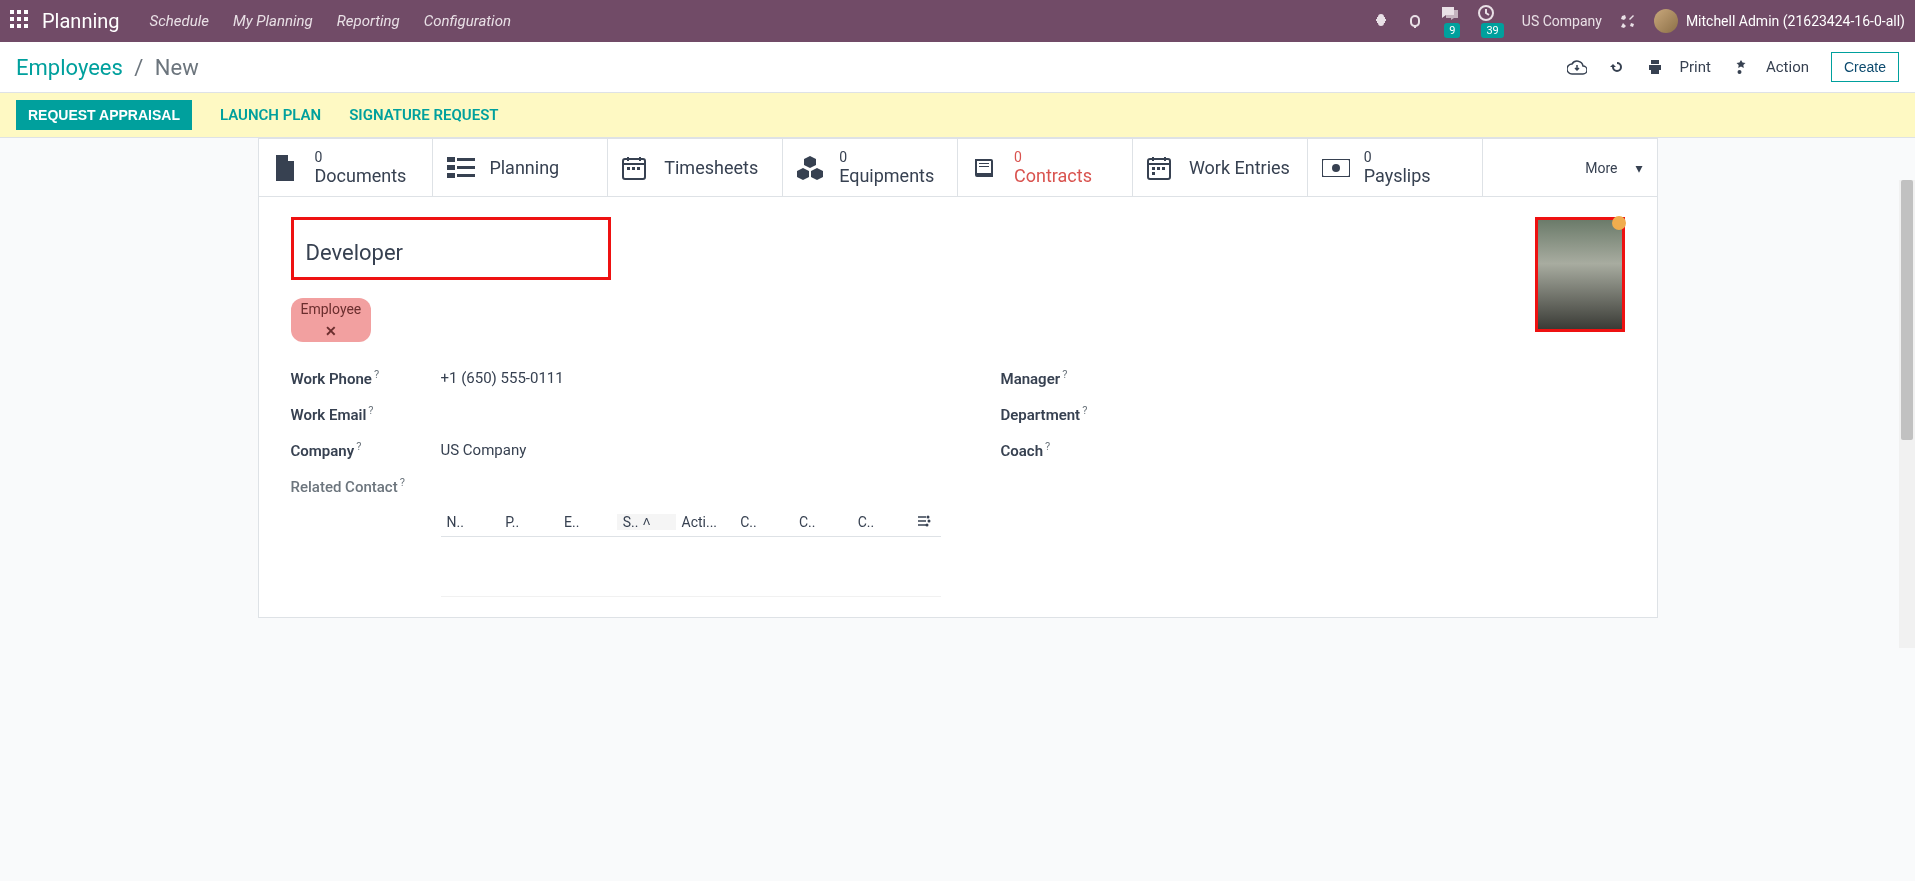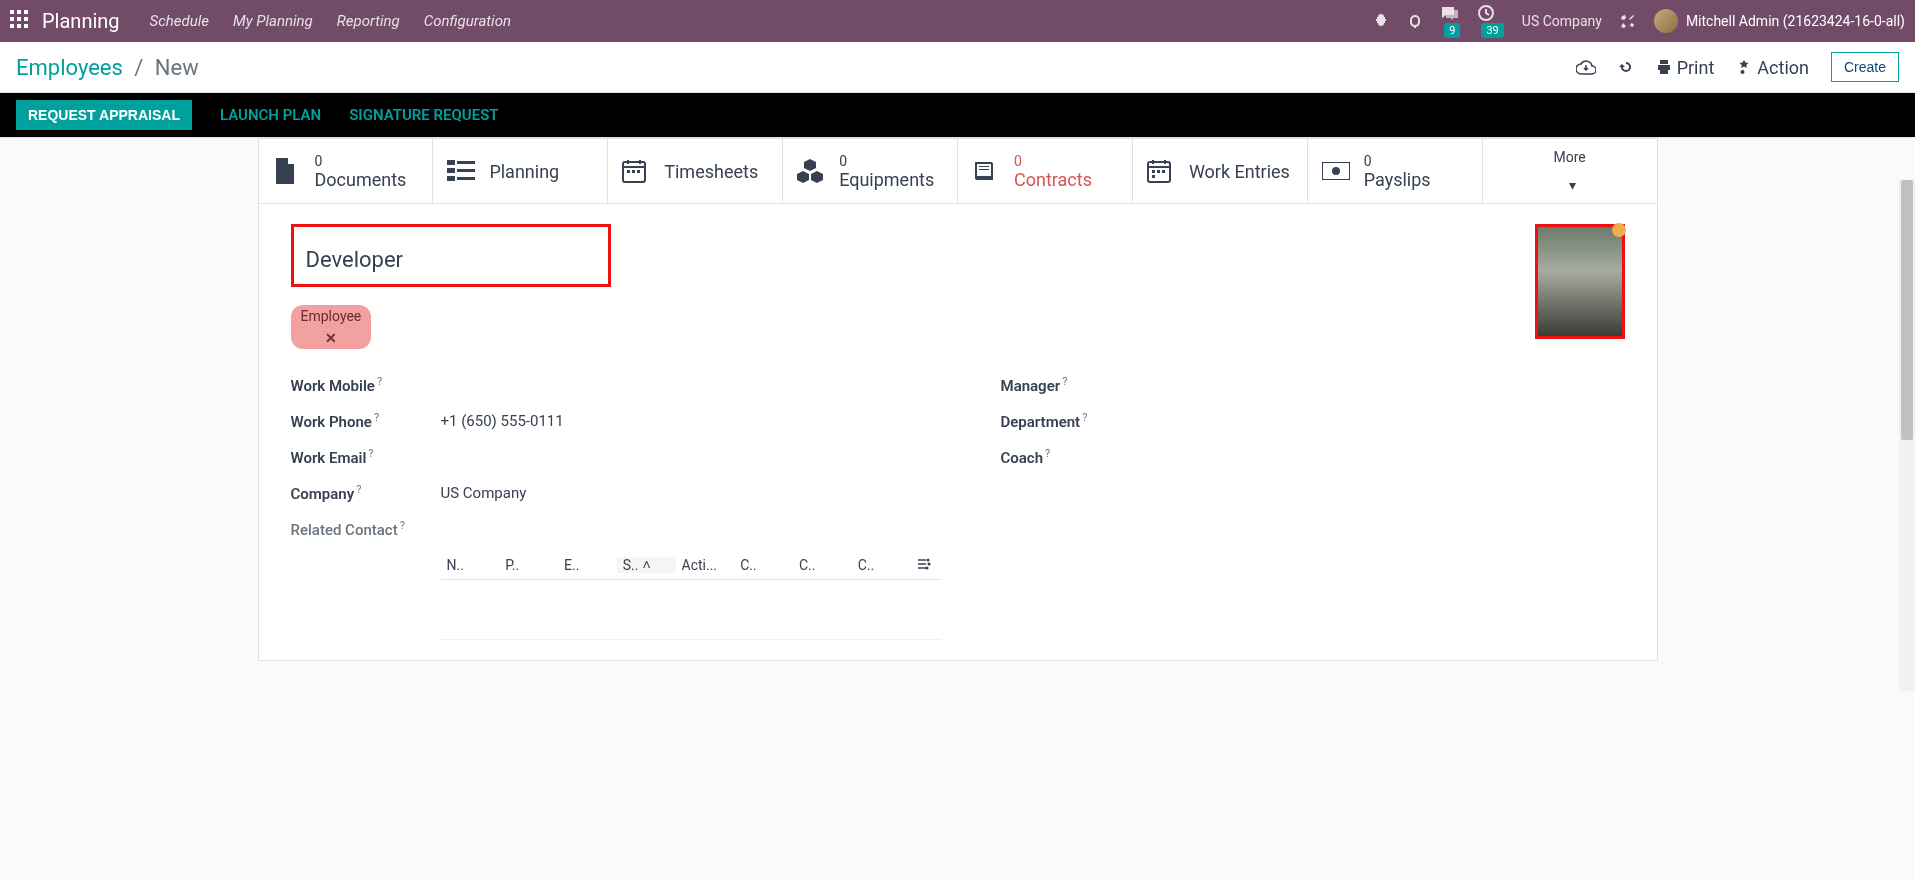--- a/index.html
+++ b/index.html
@@ -18,41 +18,41 @@
 .top-nav .avatar { width: 24px; height: 24px; border-radius: 50%; background: linear-gradient(135deg, #c9a87c, #8b6f47); display: inline-block; }
 .top-nav .user { display: flex; align-items: center; gap: 8px; cursor: pointer; }
 
 
 .action-bar { background: #fff; border-bottom: 1px solid #dee2e6; padding: 10px 16px; display: flex; align-items: center; }
 .breadcrumb { font-size: 22px; }
 .breadcrumb a { color: #00A09D; text-decoration: none; }
 .breadcrumb .sep { color: #6c757d; margin: 0 6px; }
 .breadcrumb .current { color: #6c757d; }
 .action-bar .actions { margin-left: auto; display: flex; align-items: center; gap: 22px; }
-.action-bar .actions .abtn { cursor: pointer; color: #374151; display: inline-flex; align-items: center; gap: 5px; font-size: 18px; }
+.action-bar .actions .abtn { cursor: pointer; color: #374151; display: inline-flex; align-items: center; gap: 17px; font-size: 15px; }
 .create-btn { border: 1px solid #00A09D; color: #0c4a6e; background: #fff; padding: 6px 12px; cursor: pointer; font-size: 14px; }
 
 
-.status-bar { background: #000000; border-bottom: 1px solid #dee2e6; padding: 7px 16px; display: flex; align-items: center; gap: 28px; }
+.status-bar { background: #fef9c3; border-bottom: 1px solid #dee2e6; padding: 7px 16px; display: flex; align-items: center; gap: 28px; }
 .status-bar .primary { background: #00A09D; color: #fff; border: none; padding: 7px 12px; font-weight: 600; cursor: pointer; font-size: 14px; }
 .status-bar .secondary { color: #00A09D; font-weight: 600; cursor: pointer; font-size: 15px; }
 
 
 .main { padding: 0 12px 30px 12px; position: relative; }
 .form-sheet { max-width: 1400px; margin: 0 auto; background: #fff; border: 1px solid #dee2e6; }
 
 
 .stat-row { display: flex; border-bottom: 1px solid #dee2e6; }
 .stat-btn { flex: 1; border-right: 1px solid #dee2e6; padding: 10px 14px; display: flex; align-items: center; gap: 12px; cursor: pointer; }
 .stat-btn:last-child { border-right: none; }
 .stat-btn .sicon { font-size: 26px; color: #374151; width:30px; text-align:center; }
 .stat-btn .stext .num { font-size: 14px; color: #374151; }
 .stat-btn .stext .label { font-size: 18px; color: #374151; }
 .stat-btn.red .stext .num, .stat-btn.red .stext .label { color: #d9534f; }
-.stat-btn.centered { justify-content: flex-end; flex-direction: column; }
+.stat-btn.centered { justify-content: flex-end; }
 
 
 .sheet-body { padding: 20px 32px; position: relative; }
 .name-box { border: 3px solid #e11; display: inline-block; padding: 10px 70px 12px 12px; margin-bottom: 18px; min-width:320px; }
 .name-box h1 { font-size: 34px; font-weight: 400; color: #374151; }
 .name-box .sub { font-size: 22px; color: #374151; margin-top: 10px; }
 .avatar-box { position: absolute; top: 20px; right: 32px; width: 90px; height: 115px; border: 3px solid #e11; background: linear-gradient(180deg,#6b7b6a 0%, #a8aca0 40%, #3a3b36 100%); cursor: pointer; }
 .avatar-box::after { content:""; position:absolute; top:-4px; right:-4px; width:14px; height:14px; background:#f0ad4e; border-radius:50%; }
 
 .tag-row { margin-bottom: 18px; }
@@ -287,24 +287,20 @@
 
       <div class="tag-row">
         <span class="tag">
           <span>Employee</span>
           <span class="x">✕</span>
         </span>
       </div>
 
       <div class="fields">
         <div class="col">
-          <div class="field-row">
-            <div class="field-label"><span>Work Mobile</span><sup>?</sup></div>
-            <div class="field-val"></div>
-          </div>
           <div class="field-row">
             <div class="field-label"><span>Work Phone</span><sup>?</sup></div>
             <div class="field-val">+1 (650) 555-0111</div>
           </div>
           <div class="field-row">
             <div class="field-label"><span>Work Email</span><sup>?</sup></div>
             <div class="field-val"></div>
           </div>
           <div class="field-row">
             <div class="field-label"><span>Company</span><sup>?</sup></div>

